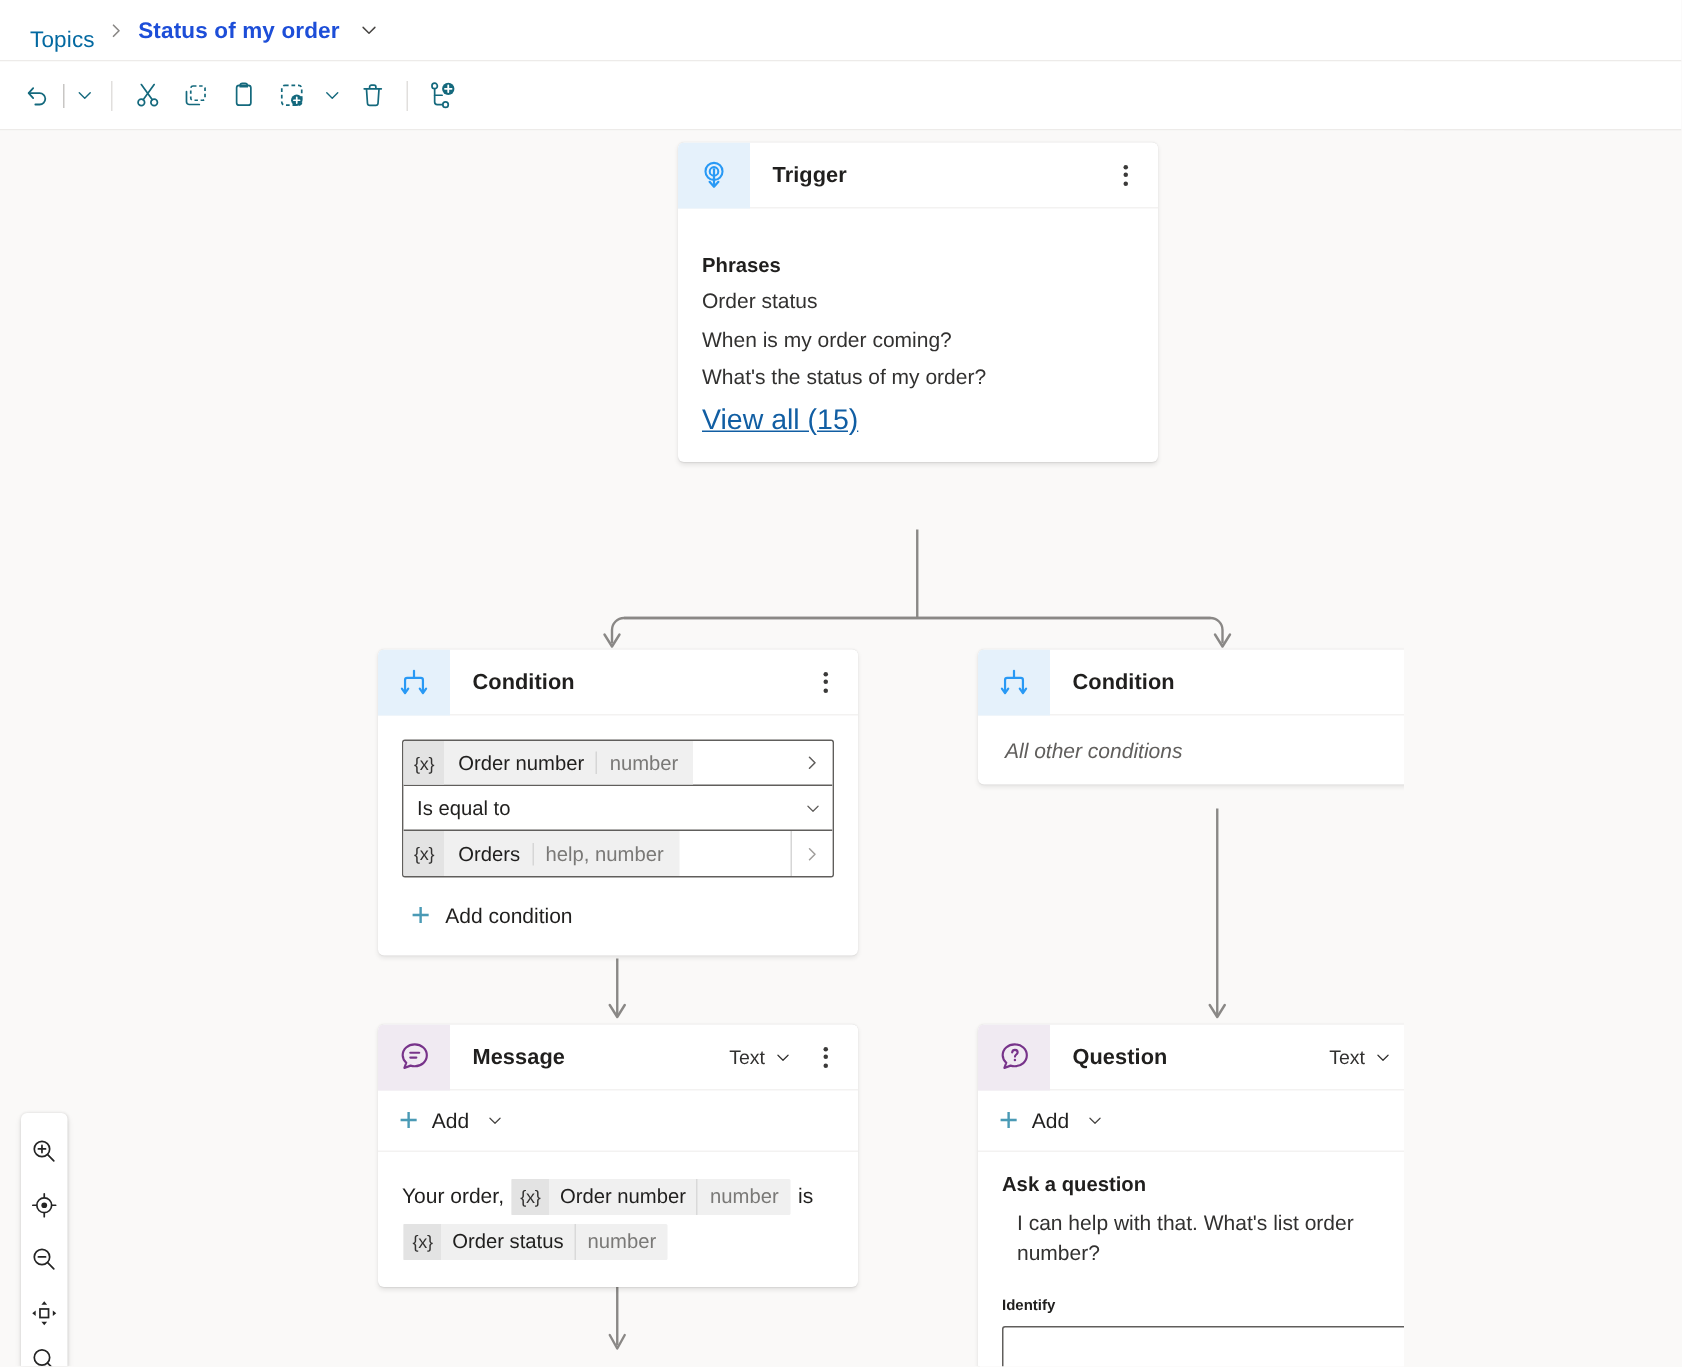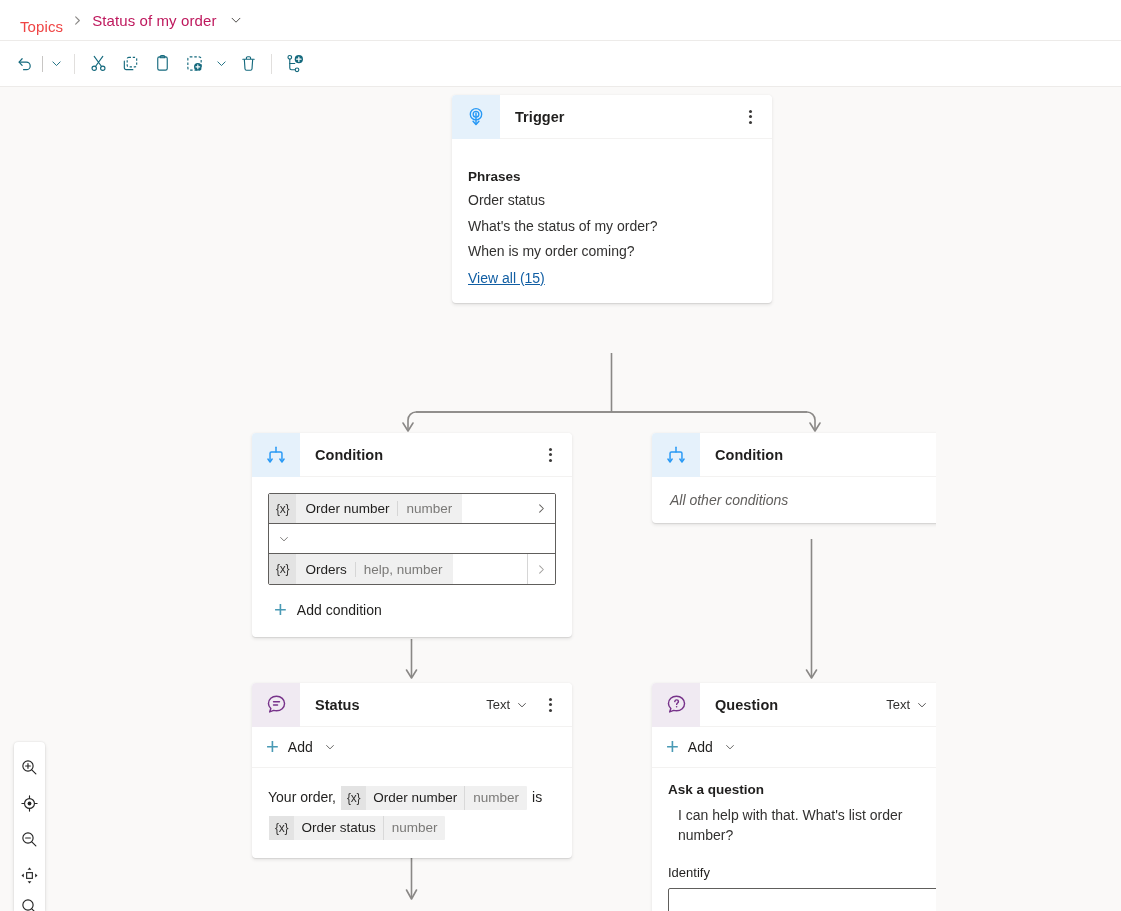--- a/index.html
+++ b/index.html
@@ -18,35 +18,35 @@
     height: 41px;
     background: #ffffff;
     border-bottom: 1px solid #edebe9;
     display: flex;
     align-items: center;
     padding: 0 0 0 20px;
     gap: 0;
   }
   .crumb-root {
     font-size: 15px;
-    color: #ef4444;
+    color: #0369a1;
     letter-spacing: .1px;
     margin-top: 12px;
   }
   .crumb-sep {
     margin: 0 9px;
     color: #8a8886;
     font-size: 13px;
     display: inline-flex;
     align-items: center;
   }
   .crumb-current {
     font-size: 15px;
-    font-weight: 400;
-    color: #be185d;
+    font-weight: 700;
+    color: #1d4ed8;
     letter-spacing: .1px;
   }
   .crumb-chevron {
     margin-left: 13px;
     display: inline-flex;
     align-items: center;
     color: #484644;
   }
 
   
@@ -187,21 +187,21 @@
   }
   .phrase-line {
     font-size: 14px;
     color: #323130;
     margin-top: 8px;
     line-height: 1.25;
   }
   .viewall-link {
     display: inline-block;
     margin-top: 9px;
-    font-size: 14px;
+    font-size: 19px;
     color: #115ea3;
     text-decoration: underline;
     cursor: pointer;
   }
 
   
   .cond-fields {
     border: 1px solid #605e5c;
     border-radius: 2px;
     overflow: hidden;
@@ -331,22 +331,22 @@
     color: #201f1e;
     padding: 14px 16px 0 16px;
   }
   .q-prompt {
     font-size: 14px;
     color: #323130;
     line-height: 20px;
     padding: 8px 20px 4px 26px;
   }
   .q-identify-label {
-    font-size: 13px;
-    font-weight: 400;
+    font-size: 10px;
+    font-weight: 700;
     color: #201f1e;
     padding: 16px 16px 0 16px;
   }
   .q-identify-box {
     margin: 8px 16px 0 16px;
     height: 30px;
     border: 1px solid #605e5c;
     border-radius: 2px;
     background: #fff;
   }
@@ -492,22 +492,22 @@
       <div class="kebab">
           <span></span>
           <span></span>
           <span></span>
         </div>
     </div>
     <div class="node-body">
 
       <div class="phrases-head">Phrases</div>
       <div class="phrase-line">Order status</div>
+      <div class="phrase-line">When is my order coming?</div>
       <div class="phrase-line">What's the status of my order?</div>
-      <div class="phrase-line">When is my order coming?</div>
       <span class="viewall-link">View all (15)</span>
     </div>
   </div>
 
   <div class="node" style="left:252px; top:346px; width:320px;">
     <div class="node-header">
       <div class="node-iconbox blue">
         <svg width="22" height="22" viewBox="0 0 24 24" fill="none">
           <path d="M12 3.5v5.2" stroke="#2899f5" stroke-width="1.6" stroke-linecap="round"></path>
           <path d="M5.5 19V10.2a1.5 1.5 0 0 1 1.5-1.5h10a1.5 1.5 0 0 1 1.5 1.5V19" stroke="#2899f5" stroke-width="1.6" stroke-linejoin="round" fill="none"></path>
@@ -533,20 +533,21 @@
           </div>
           <div class="spacer"></div>
           <div class="row-arrow">
             <svg width="11" height="11" viewBox="0 0 12 12" fill="none">
                 <path d="M4 2l4 4-4 4" stroke="#605e5c" stroke-width="1.1" stroke-linecap="round" stroke-linejoin="round"></path>
               </svg>
           </div>
         </div>
 
         <div class="cond-row">
+          <div class="op-label">Is equal to</div>
           <div class="row-arrow">
             <svg width="12" height="12" viewBox="0 0 16 16" fill="none">
                 <path d="M3.5 6l4.5 4.5L12.5 6" stroke="#605e5c" stroke-width="1.1" stroke-linecap="round" stroke-linejoin="round"></path>
               </svg>
           </div>
         </div>
 
         <div class="cond-row">
           <div class="var-chip">
             <span class="vtoken">{x}</span>
@@ -590,21 +591,21 @@
   </div>
 
   <div class="node" style="left:252px; top:596px; width:320px;">
     <div class="node-header">
       <div class="node-iconbox purple">
         <svg width="23" height="23" viewBox="0 0 24 24" fill="none">
           <path d="M12 3.4c4.7 0 8.4 3.3 8.4 7.6 0 4.3-3.7 7.6-8.4 7.6-1 0-2-.15-2.9-.43l-4.3 1.6 1.3-3.6c-1.5-1.4-2.5-3.3-2.5-5.2 0-4.3 3.7-7.6 8.4-7.6z" stroke="#77338a" stroke-width="1.5" stroke-linejoin="round"></path>
           <path d="M8.9 9.2h6.2M8.9 12.6h4.2" stroke="#77338a" stroke-width="1.5" stroke-linecap="round"></path>
         </svg>
       </div>
-      <div class="node-title">Status</div>
+      <div class="node-title">Message</div>
       <div class="node-type-select">
         <span>Text</span>
         <span style="display:inline-flex;">
           <svg width="12" height="12" viewBox="0 0 16 16" fill="none">
               <path d="M3.5 6l4.5 4.5L12.5 6" stroke="#323130" stroke-width="1.1" stroke-linecap="round" stroke-linejoin="round"></path>
             </svg>
         </span>
       </div>
       <div class="kebab">
           <span></span>

